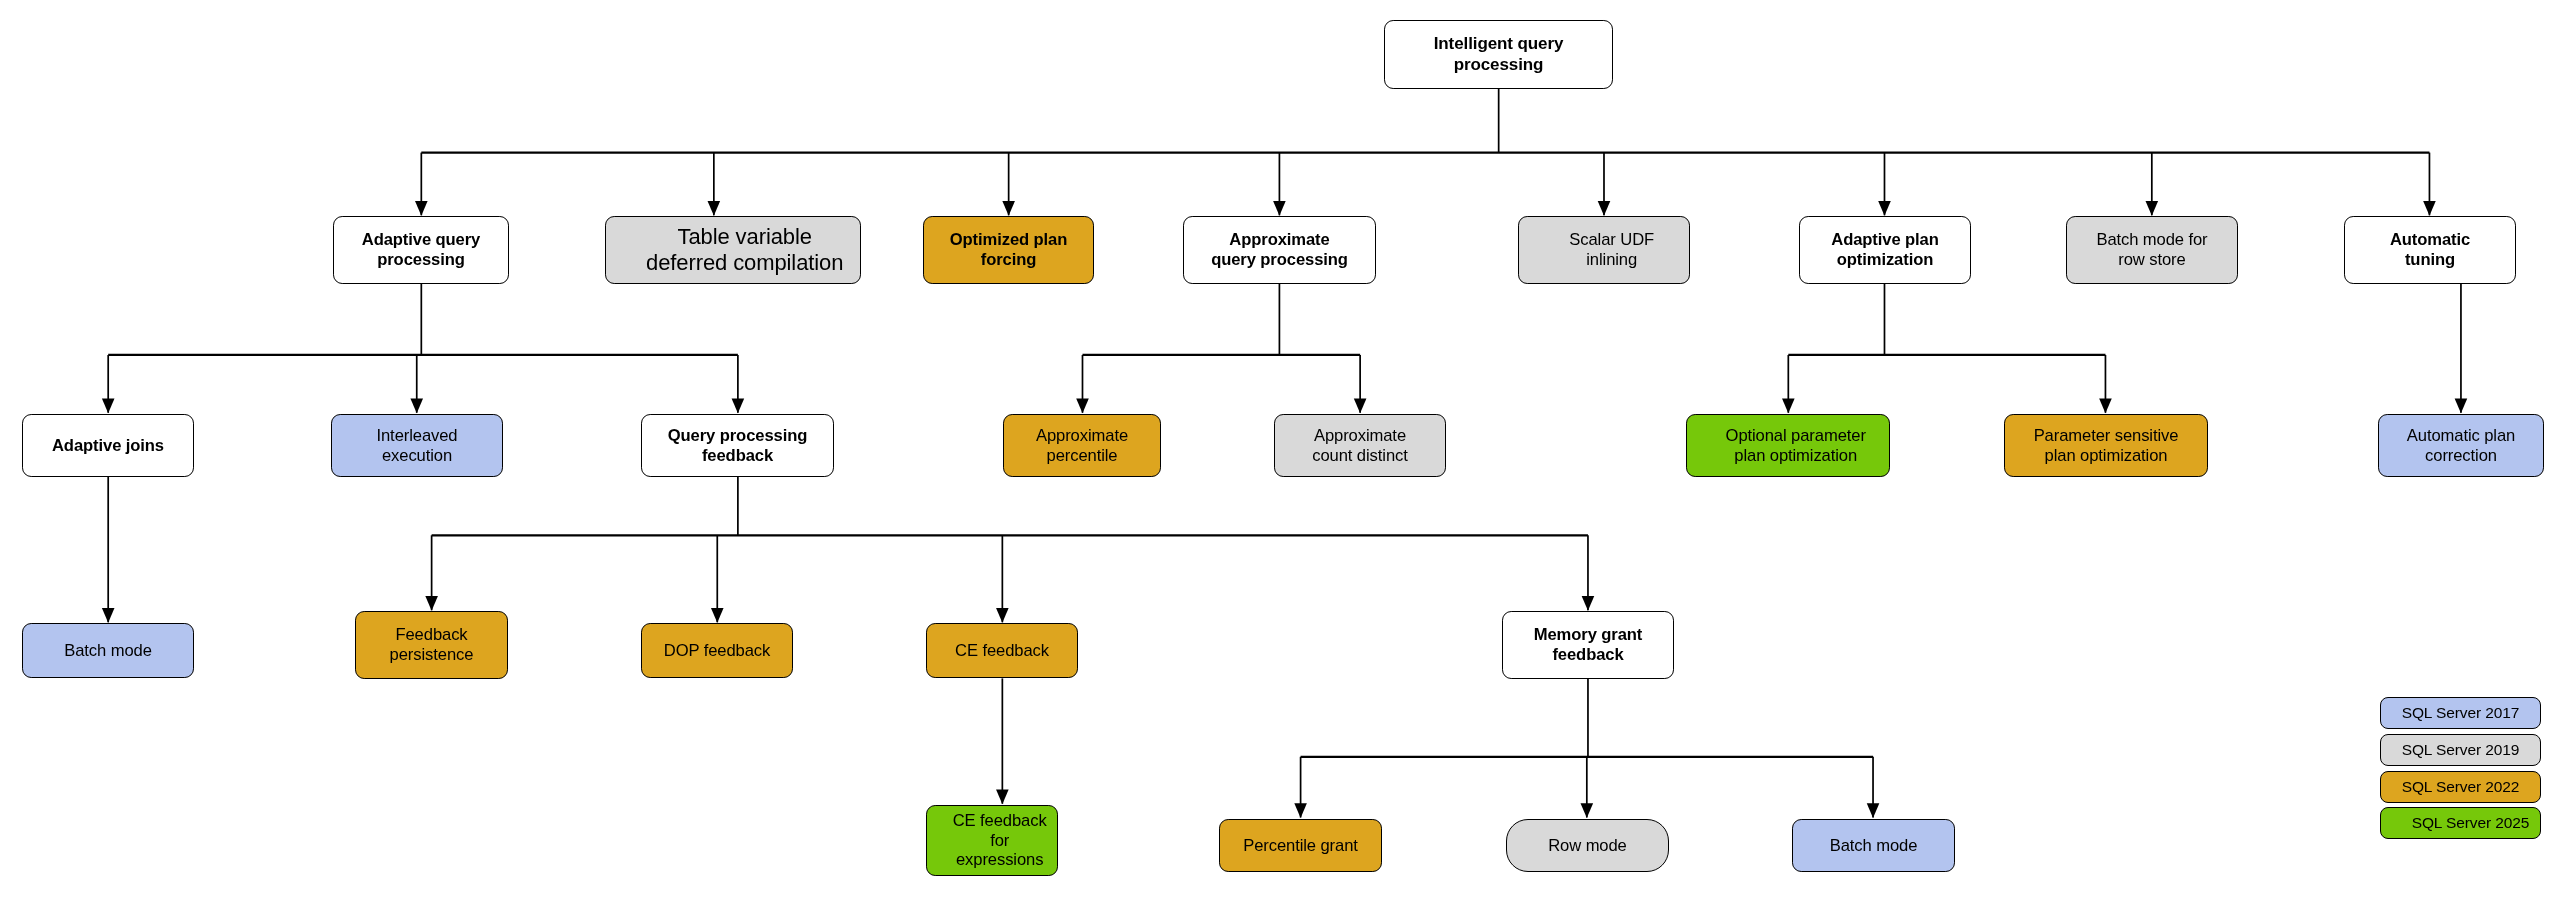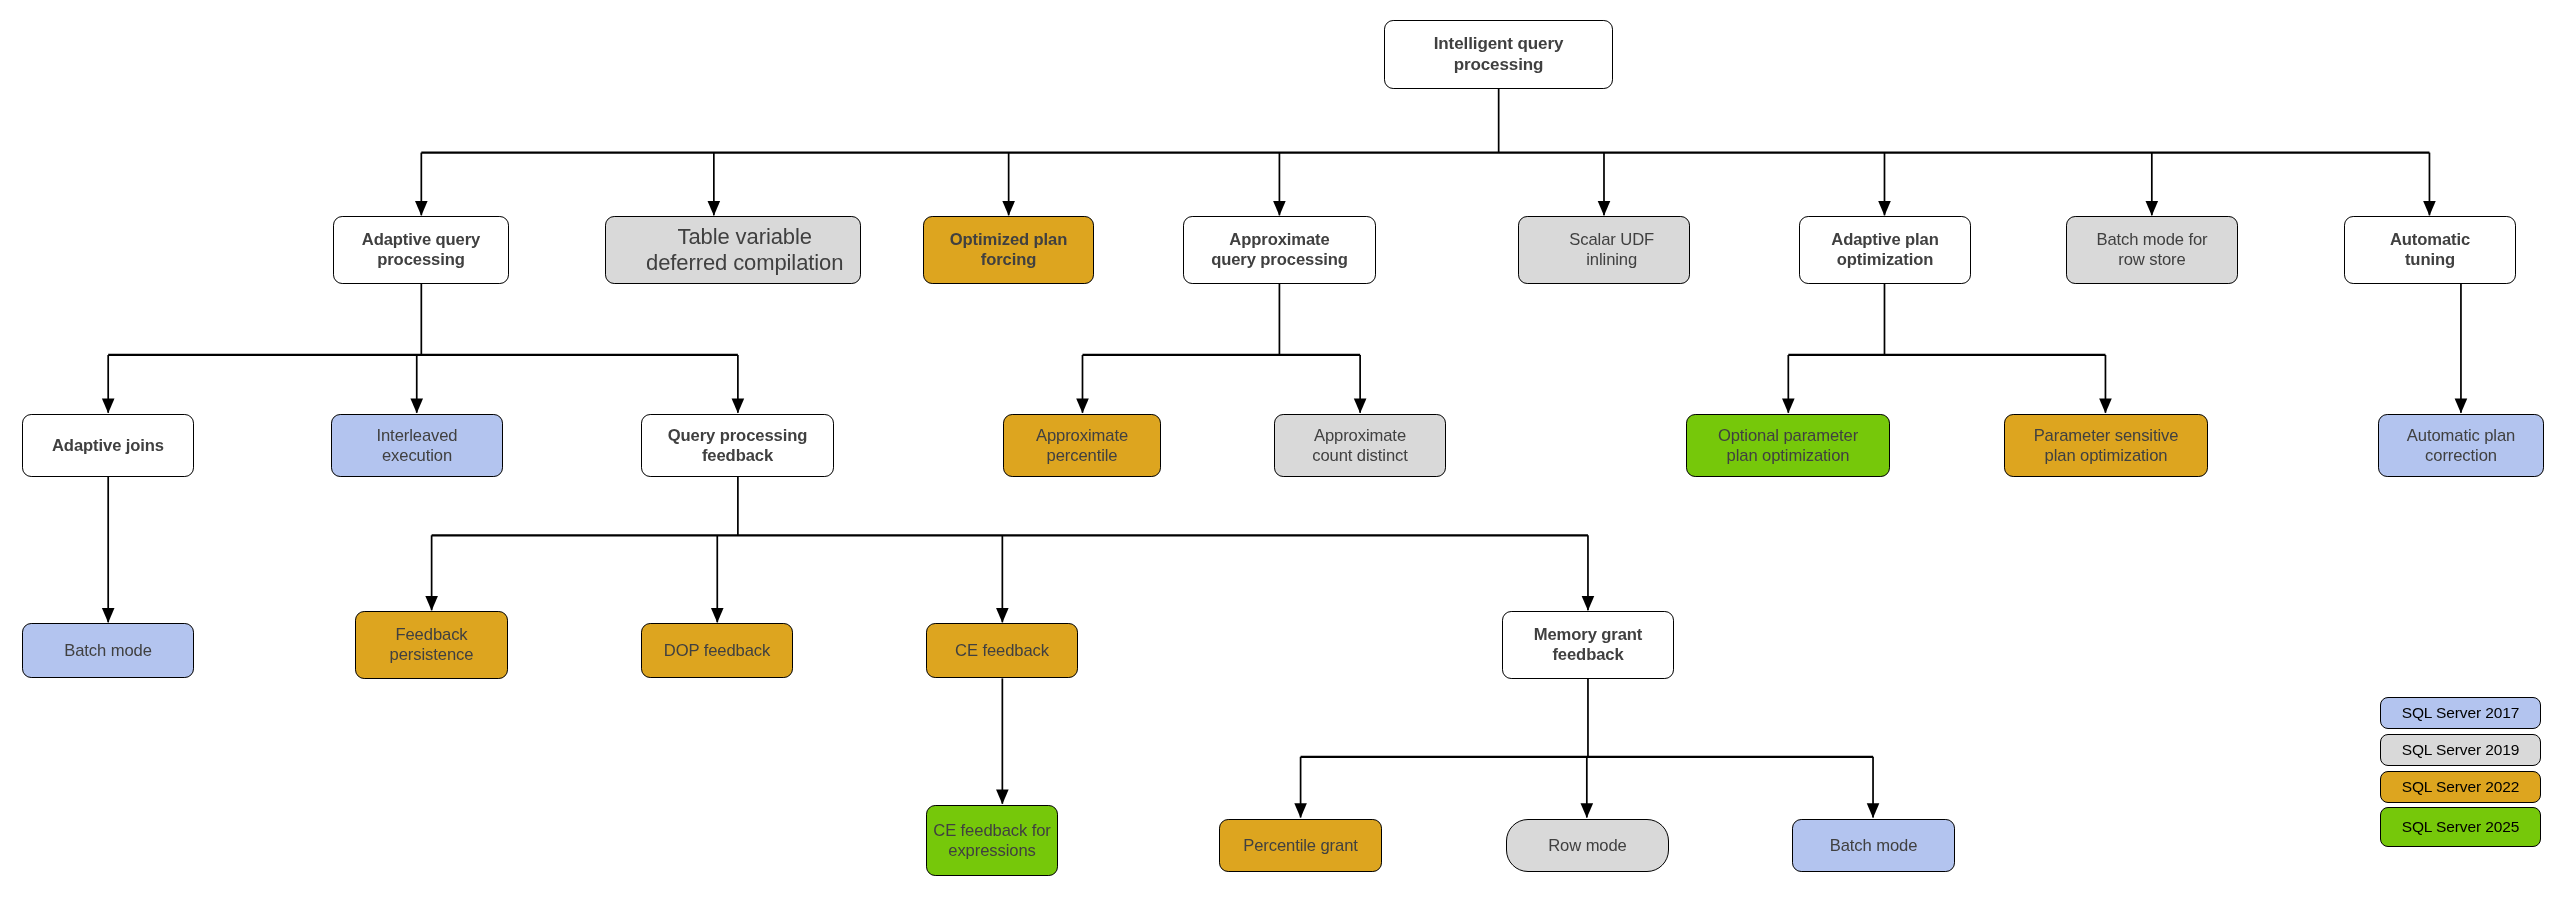--- a/index.html
+++ b/index.html
@@ -25,35 +25,35 @@
   }
   .node {
     position: absolute;
     box-sizing: border-box;
     display: flex;
     align-items: center;
     justify-content: center;
     text-align: center;
     border: 1.7px solid #000000;
     border-radius: 9.2px;
-    color: #404040;
+    color: #000000;
     line-height: 1.18;
     padding: 2.3px 4.6px;
     letter-spacing: -0.1px;
     background: #ffffff;
   }
   .node-label {
     display: block;
     white-space: pre-line;
   }
   .fill-white  { background: #ffffff; }
   .fill-gray   { background: #d9d9d9; }
   .fill-orange { background: #dda51f; }
   .fill-blue   { background: #b3c4ef; }
-  .fill-green  { background: #76c80a; }
+  .fill-green  { background: #76c80a; padding-left: 20px; }
   .bold { font-weight: bold; }
   .legend-item {
     position: absolute;
     box-sizing: border-box;
     display: flex;
     align-items: center;
     justify-content: center;
     border: 1.7px solid #000000;
     border-radius: 8px;
     font-size: 15.5px;
@@ -231,18 +231,18 @@
   <div id="legend-layer">
       <div class="legend-item fill-blue" style="left: 2380px; top: 697px; width: 161px; height: 32px;">
         <span>SQL Server 2017</span>
       </div>
       <div class="legend-item fill-gray" style="left: 2380px; top: 734px; width: 161px; height: 32px;">
         <span>SQL Server 2019</span>
       </div>
       <div class="legend-item fill-orange" style="left: 2380px; top: 771px; width: 161px; height: 32px;">
         <span>SQL Server 2022</span>
       </div>
-      <div class="legend-item fill-green" style="left: 2380px; top: 807px; width: 161px; height: 40px;">
+      <div class="legend-item fill-green" style="left: 2380px; top: 807px; width: 161px; height: 32px;">
         <span>SQL Server 2025</span>
       </div>
     </div>
 </div>
 
 
 </body></html>

